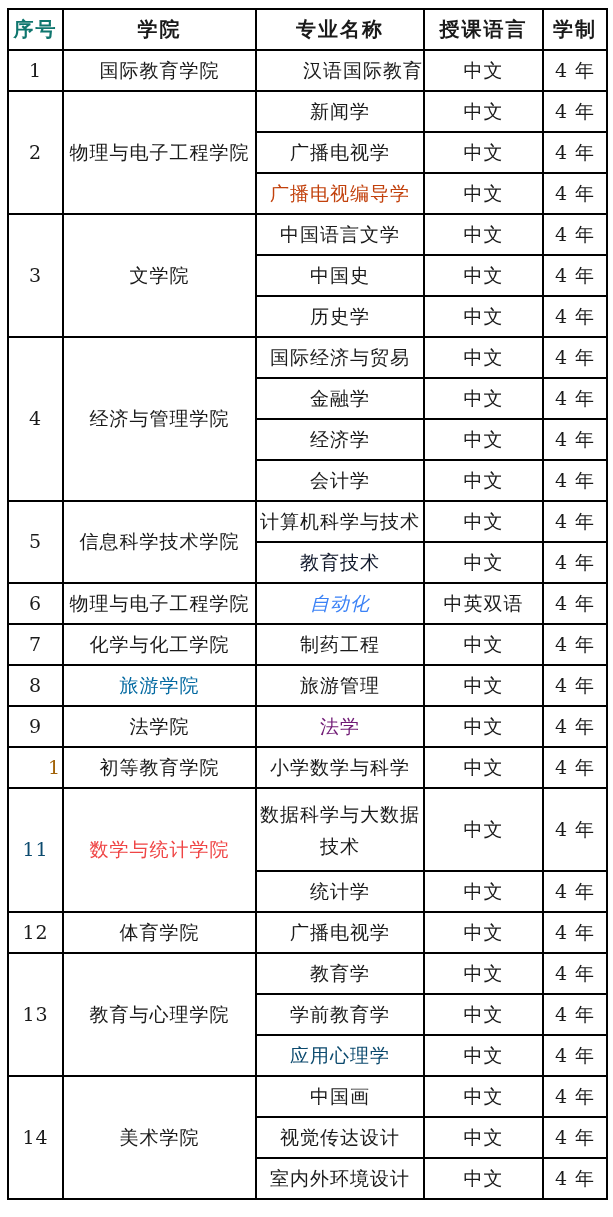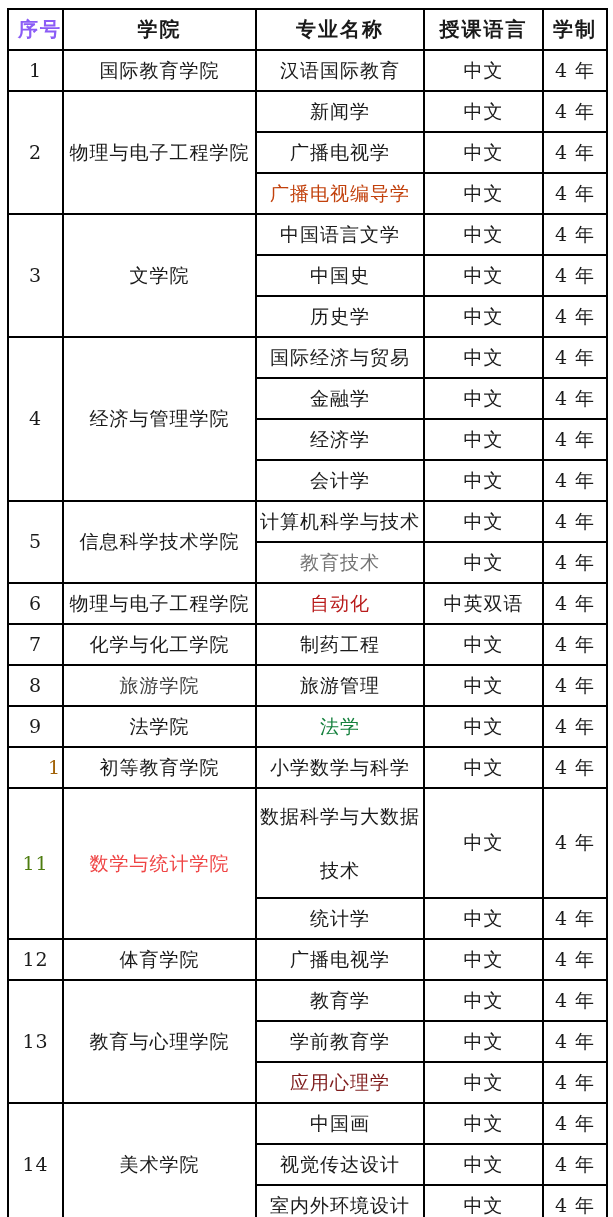--- a/index.html
+++ b/index.html
@@ -40,21 +40,21 @@
   table.majors tr {
     height: 41px;
   }
   table.majors tr.tall {
     height: 83px;
   }
   td.major-cell {
     white-space: pre-line;
   }
   tr.tall td.major-cell {
-    line-height: 54px;
+    line-height: 32px;
   }
   td.vtop {
     vertical-align: top;
     padding-top: 9px;
   }
   td.hleft {
     text-align: left;
     padding-left: 8px;
   }
 </style>
@@ -65,32 +65,32 @@
   <table class="majors">
     <colgroup>
         <col style="width: 55px;">
         <col style="width: 193px;">
         <col style="width: 168px;">
         <col style="width: 119px;">
         <col style="width: 64px;">
       </colgroup>
     <thead>
       <tr>
-          <th style="border-color: rgb(0, 0, 0); color: #8b5cf6; text-align: right;">序号</th>
+          <th style="border-color: rgb(0, 0, 0); color: #0f766e;">序号</th>
           <th style="border-color: rgb(0, 0, 0); color: rgb(26, 26, 26);">学院</th>
           <th style="border-color: rgb(0, 0, 0); color: rgb(26, 26, 26);">专业名称</th>
           <th style="border-color: rgb(0, 0, 0); color: rgb(26, 26, 26);">授课语言</th>
           <th style="border-color: rgb(0, 0, 0); color: rgb(26, 26, 26);">学制</th>
         </tr>
     </thead>
     <tbody>
         <tr>
           <td rowspan="1" style="border-color: rgb(0, 0, 0); color: rgb(26, 26, 26);">1</td>
           <td rowspan="1" style="border-color: rgb(0, 0, 0); color: rgb(26, 26, 26);">国际教育学院</td>
-          <td class="major-cell" style="border-color: rgb(0, 0, 0); color: rgb(26, 26, 26);">汉语国际教育</td>
+          <td class="major-cell" style="border-color: rgb(0, 0, 0); color: rgb(26, 26, 26); text-align: right;">汉语国际教育</td>
           <td style="border-color: rgb(0, 0, 0); color: rgb(26, 26, 26);">中文</td>
           <td style="border-color: rgb(0, 0, 0); color: rgb(26, 26, 26);">4 年</td>
         </tr>
         <tr>
           <td rowspan="3" style="border-color: rgb(0, 0, 0); color: rgb(26, 26, 26);">2</td>
           <td rowspan="3" style="border-color: rgb(0, 0, 0); color: rgb(26, 26, 26);">物理与电子工程学院</td>
           <td class="major-cell" style="border-color: rgb(0, 0, 0); color: rgb(26, 26, 26);">新闻学</td>
           <td style="border-color: rgb(0, 0, 0); color: rgb(26, 26, 26);">中文</td>
           <td style="border-color: rgb(0, 0, 0); color: rgb(26, 26, 26);">4 年</td>
         </tr>
@@ -144,61 +144,61 @@
           <td style="border-color: rgb(0, 0, 0); color: rgb(26, 26, 26);">4 年</td>
         </tr>
         <tr>
           <td rowspan="2" class="vtop" style="border-color: rgb(0, 0, 0); color: rgb(26, 26, 26);">5</td>
           <td rowspan="2" class="vtop" style="border-color: rgb(0, 0, 0); color: rgb(26, 26, 26); text-align: center;">信息科学技术学院</td>
           <td class="major-cell" style="border-color: rgb(0, 0, 0); color: rgb(26, 26, 26); margin-left: 48px;">计算机科学与技术</td>
           <td style="border-color: rgb(0, 0, 0); color: rgb(26, 26, 26);">中文</td>
           <td style="border-color: rgb(0, 0, 0); color: rgb(26, 26, 26);">4 年</td>
         </tr>
         <tr>
-          <td class="major-cell" style="border-color: rgb(0, 0, 0); color: #737373;">教育技术</td>
+          <td class="major-cell" style="border-color: rgb(0, 0, 0); color: #0f172a;">教育技术</td>
           <td style="border-color: rgb(0, 0, 0); color: rgb(26, 26, 26);">中文</td>
           <td style="border-color: rgb(0, 0, 0); color: rgb(26, 26, 26);">4 年</td>
         </tr>
         <tr>
           <td rowspan="1" style="border-color: rgb(0, 0, 0); color: rgb(26, 26, 26);">6</td>
           <td rowspan="1" style="border-color: rgb(0, 0, 0); color: rgb(26, 26, 26);">物理与电子工程学院</td>
-          <td class="major-cell" style="border-color: rgb(0, 0, 0); color: #b91c1c;">自动化</td>
+          <td class="major-cell" style="border-color: rgb(0, 0, 0); color: #3b82f6; font-style: italic;">自动化</td>
           <td style="border-color: rgb(0, 0, 0); color: rgb(26, 26, 26);">中英双语</td>
           <td style="border-color: rgb(0, 0, 0); color: rgb(26, 26, 26);">4 年</td>
         </tr>
         <tr>
           <td rowspan="1" style="border-color: rgb(0, 0, 0); color: rgb(26, 26, 26);">7</td>
           <td rowspan="1" style="border-color: rgb(0, 0, 0); color: rgb(26, 26, 26);">化学与化工学院</td>
           <td class="major-cell" style="border-color: rgb(0, 0, 0); color: rgb(26, 26, 26);">制药工程</td>
           <td style="border-color: rgb(0, 0, 0); color: rgb(26, 26, 26);">中文</td>
           <td style="border-color: rgb(0, 0, 0); color: rgb(26, 26, 26);">4 年</td>
         </tr>
         <tr>
           <td rowspan="1" style="border-color: rgb(0, 0, 0); color: rgb(26, 26, 26);">8</td>
-          <td rowspan="1" style="border-color: rgb(0, 0, 0); color: #404040;">旅游学院</td>
+          <td rowspan="1" style="border-color: rgb(0, 0, 0); color: #0369a1;">旅游学院</td>
           <td class="major-cell" style="border-color: rgb(0, 0, 0); color: rgb(26, 26, 26);">旅游管理</td>
           <td style="border-color: rgb(0, 0, 0); color: rgb(26, 26, 26);">中文</td>
           <td style="border-color: rgb(0, 0, 0); color: rgb(26, 26, 26);">4 年</td>
         </tr>
         <tr>
           <td rowspan="1" style="border-color: rgb(0, 0, 0); color: rgb(26, 26, 26);">9</td>
           <td rowspan="1" style="border-color: rgb(0, 0, 0); color: rgb(26, 26, 26);">法学院</td>
-          <td class="major-cell" style="border-color: rgb(0, 0, 0); color: #15803d;">法学</td>
+          <td class="major-cell" style="border-color: rgb(0, 0, 0); color: #701a75;">法学</td>
           <td style="border-color: rgb(0, 0, 0); color: rgb(26, 26, 26);">中文</td>
           <td style="border-color: rgb(0, 0, 0); color: rgb(26, 26, 26);">4 年</td>
         </tr>
         <tr>
           <td rowspan="1" style="border-color: rgb(0, 0, 0); color: #a16207; padding-left: 39px;">10</td>
           <td rowspan="1" style="border-color: rgb(0, 0, 0); color: rgb(26, 26, 26);">初等教育学院</td>
           <td class="major-cell" style="border-color: rgb(0, 0, 0); color: rgb(26, 26, 26);">小学数学与科学</td>
           <td style="border-color: rgb(0, 0, 0); color: rgb(26, 26, 26);">中文</td>
           <td style="border-color: rgb(0, 0, 0); color: rgb(26, 26, 26);">4 年</td>
         </tr>
         <tr class="tall">
-          <td rowspan="2" style="border-color: rgb(0, 0, 0); color: #4d7c0f;">11</td>
+          <td rowspan="2" style="border-color: rgb(0, 0, 0); color: #0c4a6e;">11</td>
           <td rowspan="2" style="border-color: rgb(0, 0, 0); color: #ef4444;">数学与统计学院</td>
           <td class="major-cell" style="border-color: rgb(0, 0, 0); color: rgb(26, 26, 26);">数据科学与大数据
 技术</td>
           <td style="border-color: rgb(0, 0, 0); color: rgb(26, 26, 26);">中文</td>
           <td class="vtop" style="border-color: rgb(0, 0, 0); color: rgb(26, 26, 26);">4 年</td>
         </tr>
         <tr>
           <td class="major-cell" style="border-color: rgb(0, 0, 0); color: rgb(26, 26, 26);">统计学</td>
           <td style="border-color: rgb(0, 0, 0); color: rgb(26, 26, 26);">中文</td>
           <td style="border-color: rgb(0, 0, 0); color: rgb(26, 26, 26);">4 年</td>
@@ -216,21 +216,21 @@
           <td class="major-cell" style="border-color: rgb(0, 0, 0); color: rgb(26, 26, 26);">教育学</td>
           <td style="border-color: rgb(0, 0, 0); color: rgb(26, 26, 26);">中文</td>
           <td style="border-color: rgb(0, 0, 0); color: rgb(26, 26, 26);">4 年</td>
         </tr>
         <tr>
           <td class="major-cell" style="border-color: rgb(0, 0, 0); color: rgb(26, 26, 26);">学前教育学</td>
           <td style="border-color: rgb(0, 0, 0); color: rgb(26, 26, 26);">中文</td>
           <td style="border-color: rgb(0, 0, 0); color: rgb(26, 26, 26);">4 年</td>
         </tr>
         <tr>
-          <td class="major-cell" style="border-color: rgb(0, 0, 0); color: #7f1d1d; margin-top: 32px;">应用心理学</td>
+          <td class="major-cell" style="border-color: rgb(0, 0, 0); color: #0c4a6e; margin-top: 32px;">应用心理学</td>
           <td style="border-color: rgb(0, 0, 0); color: rgb(26, 26, 26);">中文</td>
           <td style="border-color: rgb(0, 0, 0); color: rgb(26, 26, 26);">4 年</td>
         </tr>
         <tr>
           <td rowspan="3" class="vtop hleft" style="border-color: rgb(0, 0, 0); color: rgb(26, 26, 26);">14</td>
           <td rowspan="3" class="vtop hleft" style="border-color: rgb(0, 0, 0); color: rgb(26, 26, 26);">美术学院</td>
           <td class="major-cell" style="border-color: rgb(0, 0, 0); color: rgb(26, 26, 26);">中国画</td>
           <td style="border-color: rgb(0, 0, 0); color: rgb(26, 26, 26);">中文</td>
           <td style="border-color: rgb(0, 0, 0); color: rgb(26, 26, 26);">4 年</td>
         </tr>

